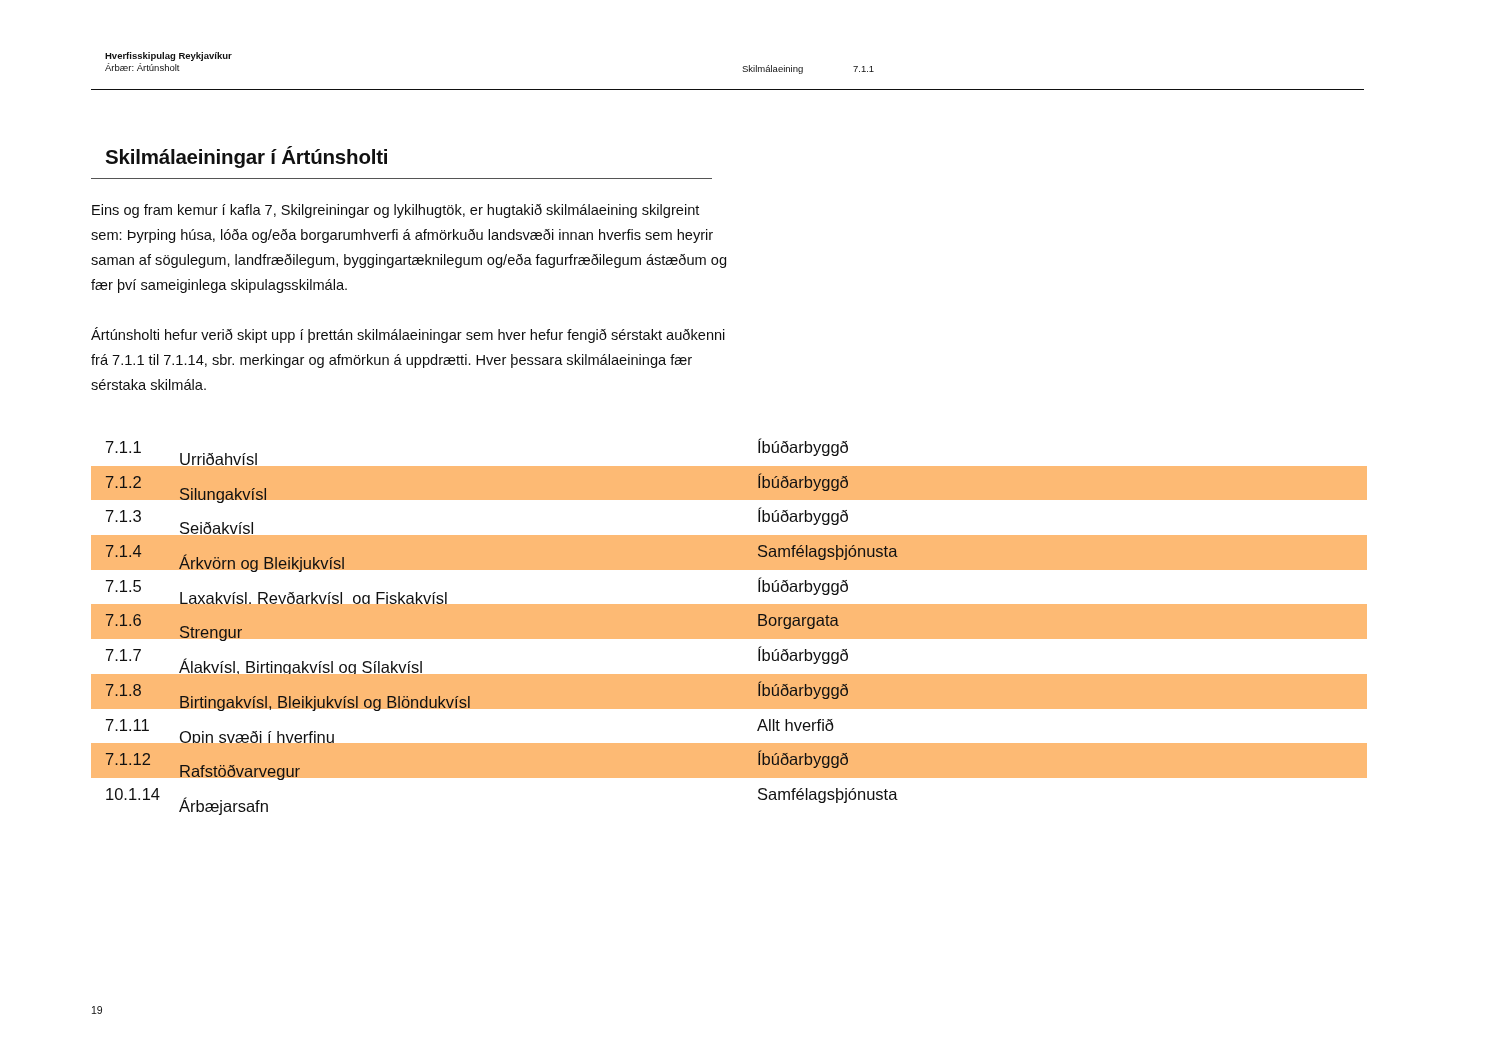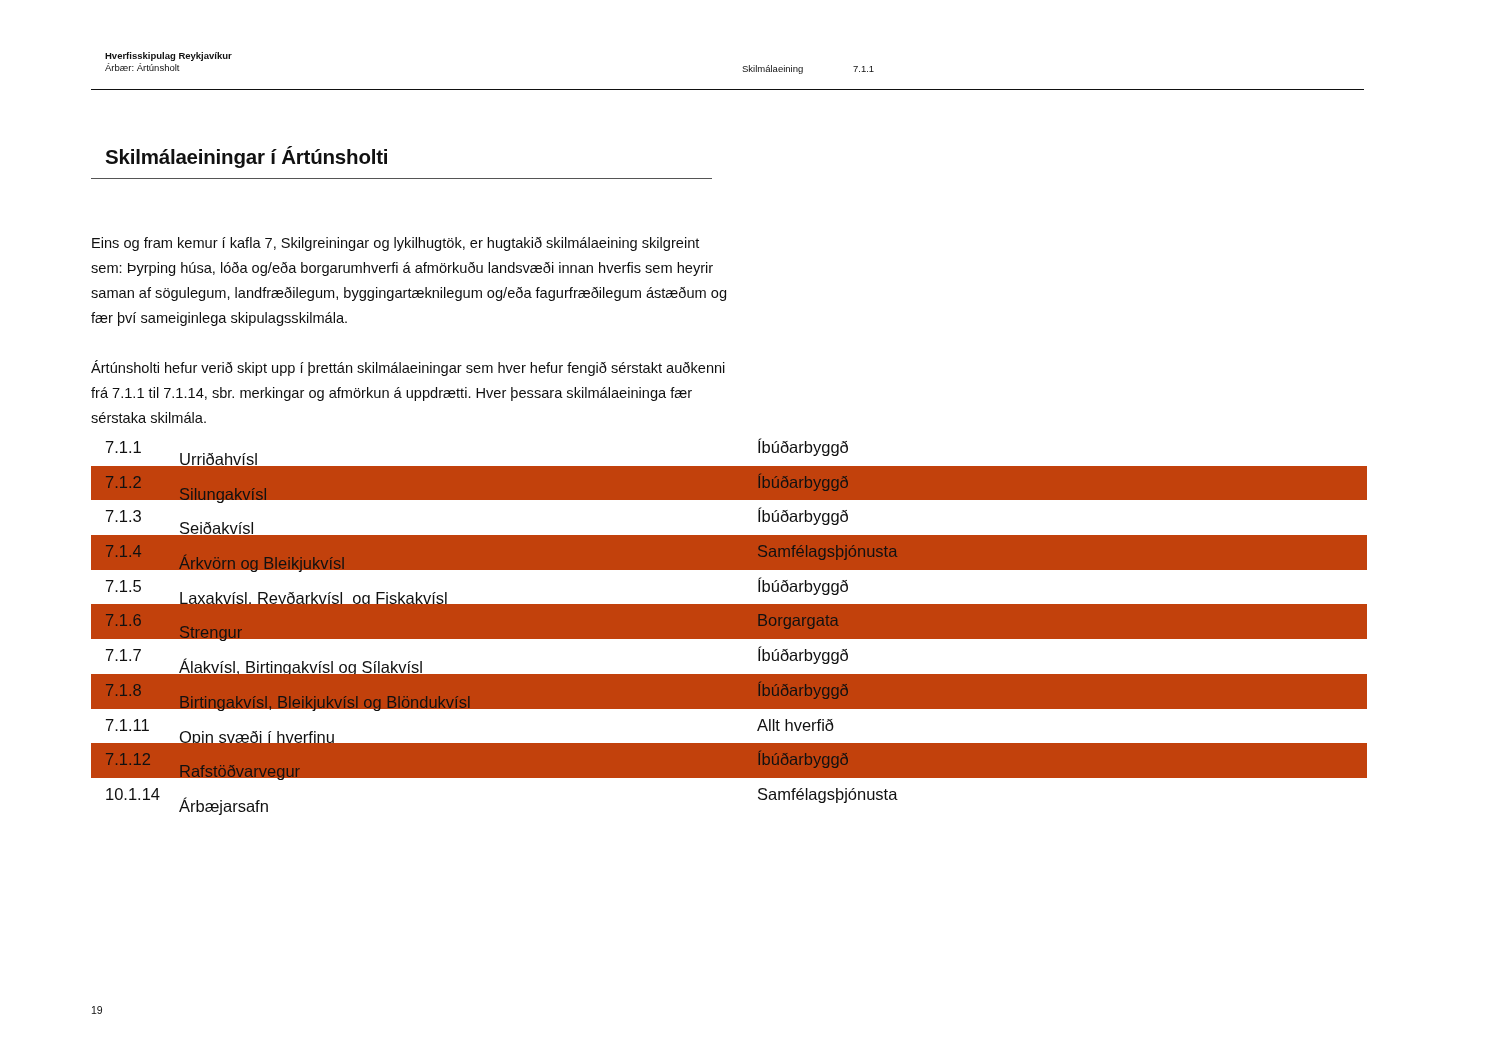--- a/index.html
+++ b/index.html
@@ -5,26 +5,26 @@
   html, body { margin: 0; padding: 0; background: #ffffff; }
   body { width: 1500px; height: 1061px; position: relative; overflow: hidden;
          font-family: "Liberation Sans", "DejaVu Sans", sans-serif; color: #111; }
   .hdr-left { position: absolute; left: 91px; top: 50px; font-size: 9.5px; line-height: 12px; margin-left: 14px; }
   .hdr-left .b { font-weight: bold; }
   .hdr-mid { position: absolute; left: 742px; top: 63px; font-size: 9.5px; }
   .hdr-num { position: absolute; left: 853px; top: 63px; font-size: 9.5px; }
   .hdr-rule { position: absolute; left: 91px; top: 89px; width: 1273px; height: 1px; background: #111; }
   .title { position: absolute; left: 105px; top: 145px; font-size: 20.5px; font-weight: bold; letter-spacing: -0.2px; }
   .title-rule { position: absolute; left: 91px; top: 178px; width: 621px; height: 1px; background: #555; }
-  .para { position: absolute; left: 91px; width: 640px; font-size: 14.6px; line-height: 25px; margin-top: 33px; }
+  .para { position: absolute; left: 91px; width: 640px; font-size: 14.6px; line-height: 25px; }
   .p1 { top: 198px; }
   .p2 { top: 323px; }
   .tbl { position: absolute; left: 91px; top: 431px; width: 1276px; }
   .row { position: relative; height: 34.7px; font-size: 16.5px; }
-  .row.alt { background: #c2410c; }
+  .row.alt { background: #fdba74; }
   .row span { position: absolute; top: 7px; white-space: pre; }
   .c-id { left: 14px; }
   .c-name { left: 88px; margin-top: 12px; }
   .c-type { left: 666px; }
   .pageno { position: absolute; left: 91px; top: 1004px; font-size: 10.5px; }
 </style>
 </head>
 <body>
 
 <div class="hdr-left">

